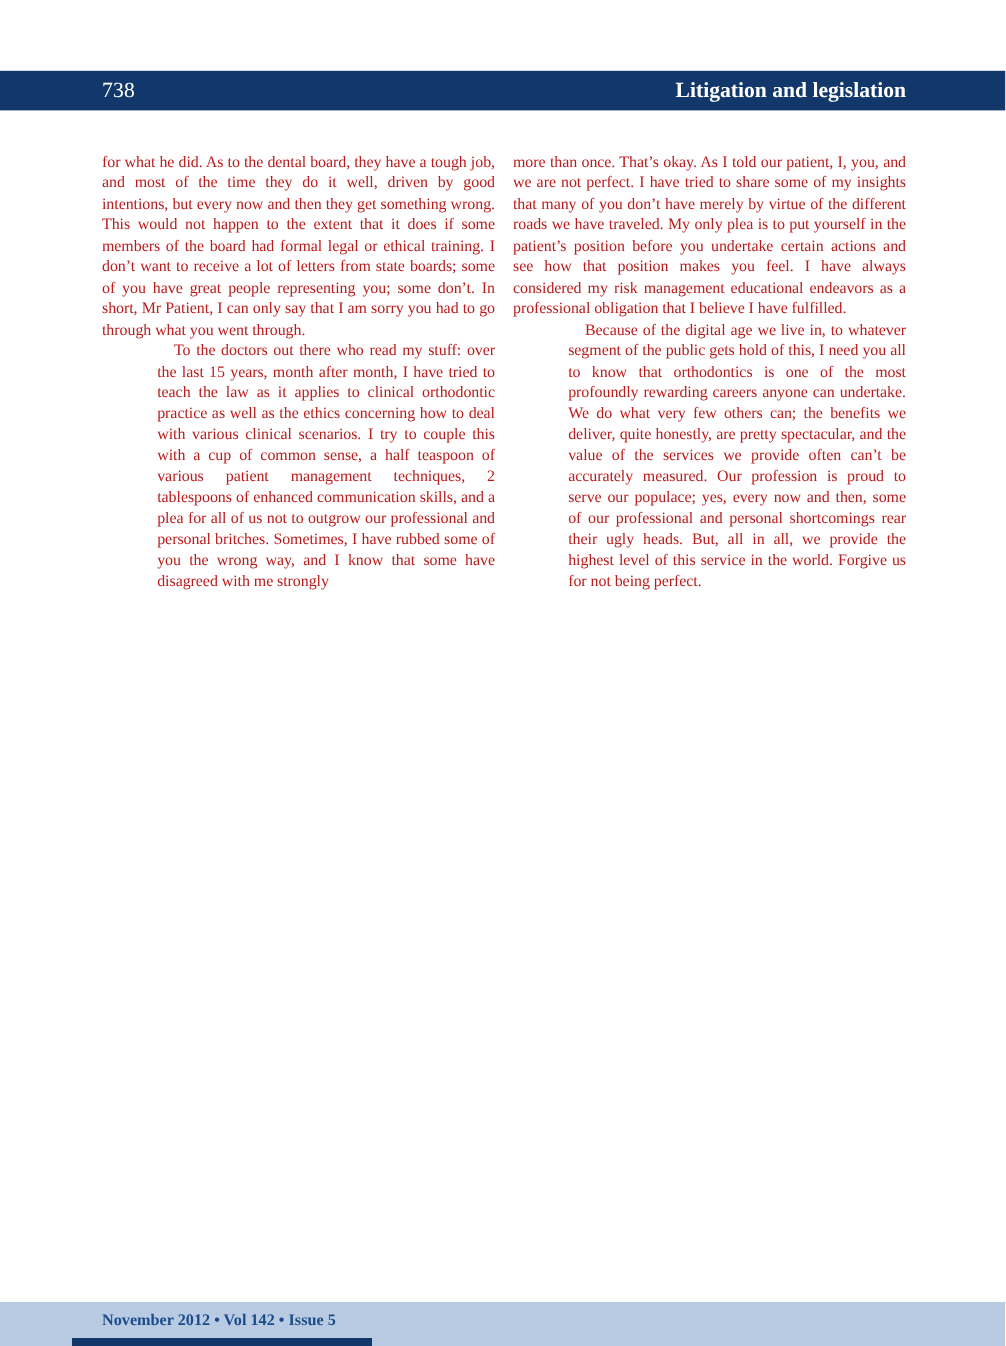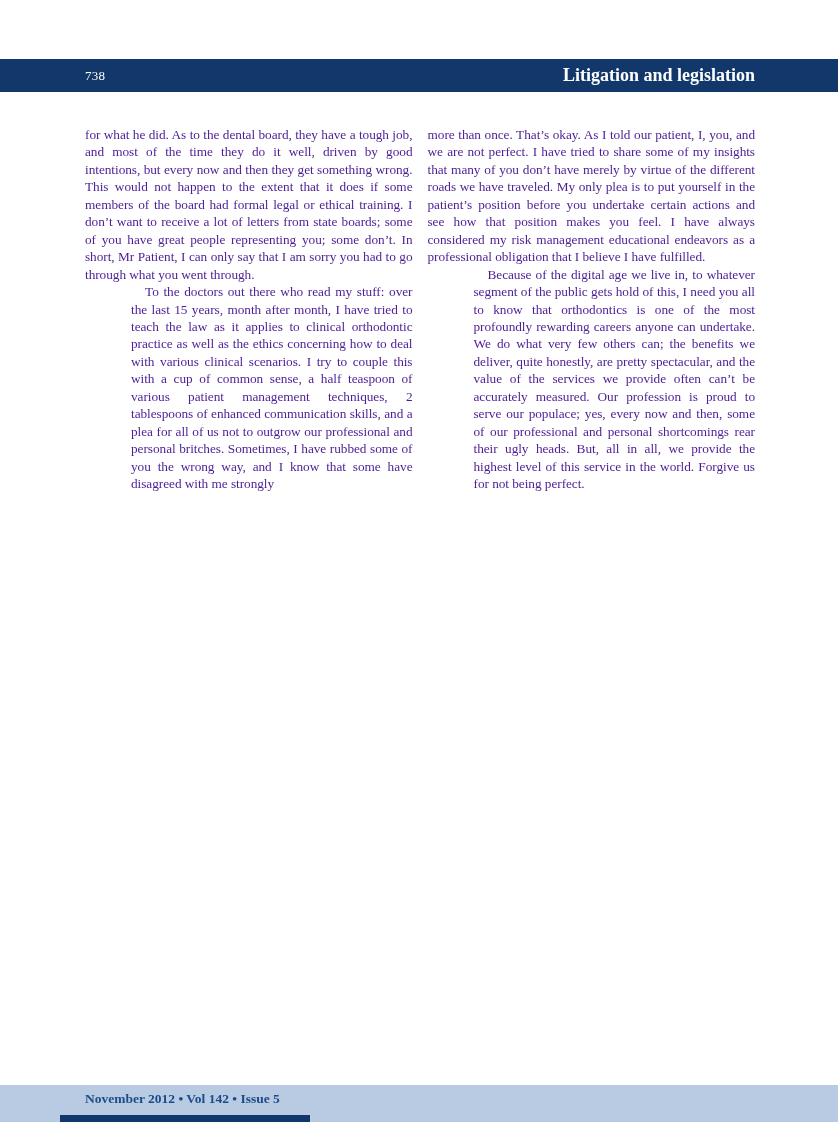--- a/index.html
+++ b/index.html
@@ -19,35 +19,35 @@
     height: 33px;
     background: #12386b;
     color: #ffffff;
     display: flex;
     justify-content: space-between;
     align-items: center;
     padding: 0 83px 0 85px;
     box-sizing: border-box;
   }
   .page-number {
-    font-size: 13px;
+    font-size: 18px;
     letter-spacing: 0.2px;
   }
   .section-title {
     font-weight: bold;
     font-size: 18px;
   }
   .content {
     position: absolute;
     top: 126px;
     left: 85px;
     right: 83px;
     display: flex;
     gap: 15px;
-    color: #4c1d95;
+    color: #b91c1c;
   }
   .col { flex: 1 1 0; }
   .para {
     margin: 0;
     font-size: 13.3px;
     line-height: 17.45px;
     text-align: justify;
     letter-spacing: -0.05px;
   }
   .para.indent { text-indent: 14px; margin-left: 46px; }
@@ -56,22 +56,22 @@
     bottom: 0;
     left: 0;
     width: 100%;
     height: 37px;
     background: #b8cbe2;
     color: #1c4b8a;
     font-weight: bold;
     font-size: 13.5px;
     display: flex;
     justify-content: space-between;
-    align-items: center;
-    padding: 0 83px 9px 85px;
+    align-items: flex-end;
+    padding: 0 83px 14px 85px;
     box-sizing: border-box;
   }
   .bottom-strip {
     position: absolute;
     bottom: 0;
     left: 60px;
     width: 250px;
     height: 7px;
     background: #12386b;
   }

